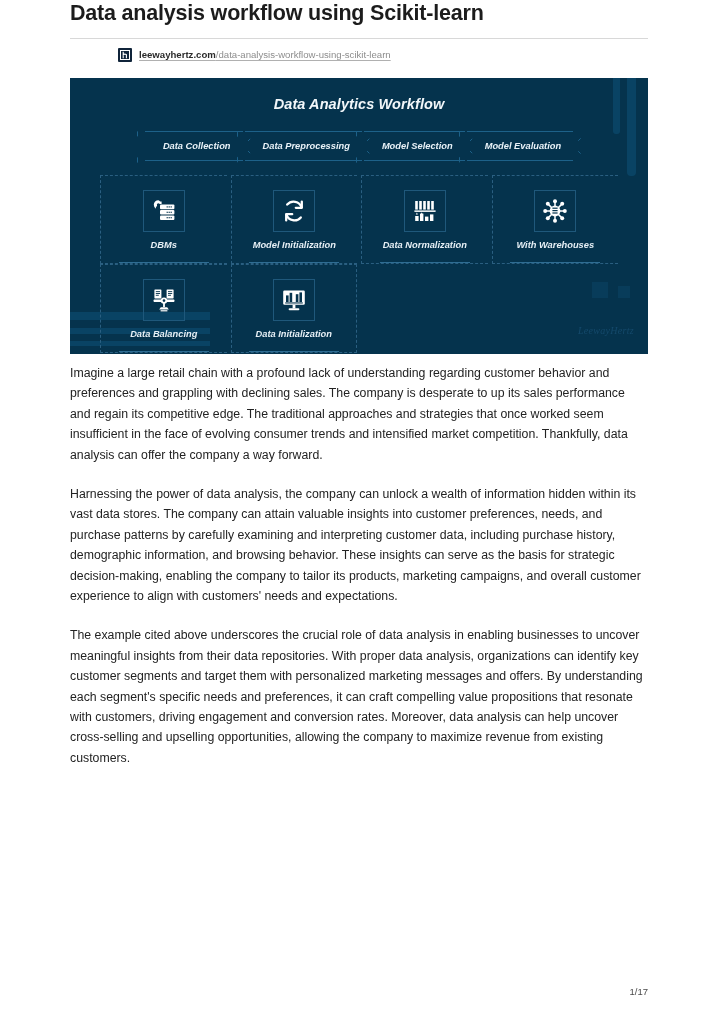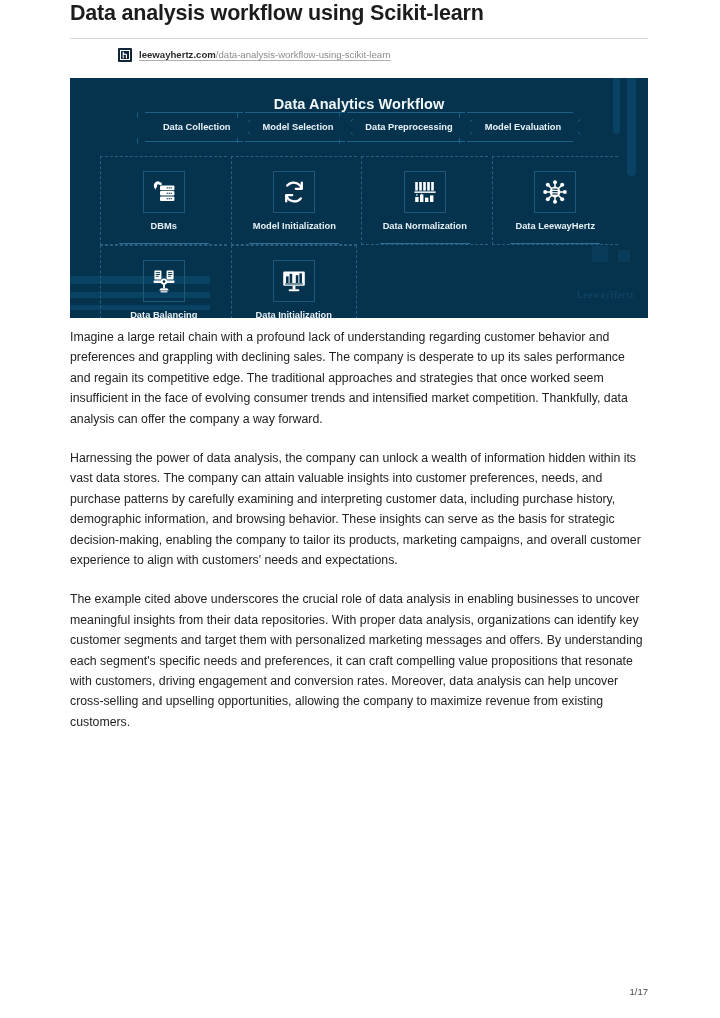--- a/index.html
+++ b/index.html
@@ -65,23 +65,24 @@
     text-underline-offset: 2px;
   }
   .url-domain { color: #2b2b2b; font-weight: bold; }
   .url-path { color: #8d8d8d; }
 
   
   .banner {
     position: relative;
     margin-top: 15px;
     width: 578px;
-    height: 240px;
+    height: 276px;
     background: #05334d;
     overflow: hidden;
+    font-style: italic;
   }
   .banner-bg-bar {
     position: absolute;
     background: #0b4668;
     opacity: .85;
   }
   .bb-v1 { right: 28px; top: -6px;  width: 7px;  height: 62px; border-radius: 3px; }
   .bb-v2 { right: 12px; top: -6px;  width: 9px;  height: 104px; border-radius: 4px; }
   .bb-h1 { left: -10px; bottom: 34px; width: 150px; height: 8px; }
   .bb-h2 { left: -10px; bottom: 20px; width: 150px; height: 6px; }
@@ -98,20 +99,21 @@
     color: #f2f7fa;
     letter-spacing: .1px;
   }
 
   
   .chev-row {
     position: relative;
     display: flex;
     justify-content: center;
     align-items: center;
+    margin-top: 19px;
     padding: 0 30px;
     gap: 2px;
   }
   .chev {
     position: relative;
     height: 30px;
     display: flex;
     align-items: center;
     justify-content: center;
     padding: 0 12px 0 18px;
@@ -248,24 +250,24 @@
       <div class="banner-bg-bar bb-sq1"></div>
       <div class="banner-bg-bar bb-sq2"></div>
 
       <div class="banner-title">Data Analytics Workflow</div>
 
       <div class="chev-row">
         <div class="chev">
           <span>Data Collection</span>
         </div>
         <div class="chev">
+          <span>Data Preprocessing</span>
+        </div>
+        <div class="chev">
           <span>Model Selection</span>
-        </div>
-        <div class="chev">
-          <span>Data Preprocessing</span>
         </div>
         <div class="chev">
           <span>Model Evaluation</span>
         </div>
       </div>
 
       <div class="cards">
 
         <div class="card">
           <div class="icon-tile">
@@ -348,21 +350,21 @@
                   <circle cx="5.8" cy="20.2" r="2"></circle>
                 <circle cx="13" cy="13" r="5.4"></circle>
               </g>
               <g fill="#05334d">
                 <rect x="10.4" y="9.6" width="5.2" height="1.2"></rect>
                 <rect x="10.4" y="12" width="5.2" height="1.2"></rect>
                 <rect x="10.4" y="14.4" width="5.2" height="1.2"></rect>
               </g>
             </svg>
           </div>
-          <div class="card-label">Data LeewayHertz</div>
+          <div class="card-label">With Warehouses</div>
           <div class="card-divider"></div>
         </div>
 
         <div class="card">
           <div class="icon-tile">
             <svg width="26" height="26" viewBox="0 0 26 26" fill="#ffffff">
               <rect x="3.4" y="2.4" width="7" height="9" rx="0.6"></rect>
               <rect x="15.6" y="2.4" width="7" height="9" rx="0.6"></rect>
               <g fill="#05334d">
                 <rect x="4.8" y="4.2" width="4.2" height="0.9"></rect>

